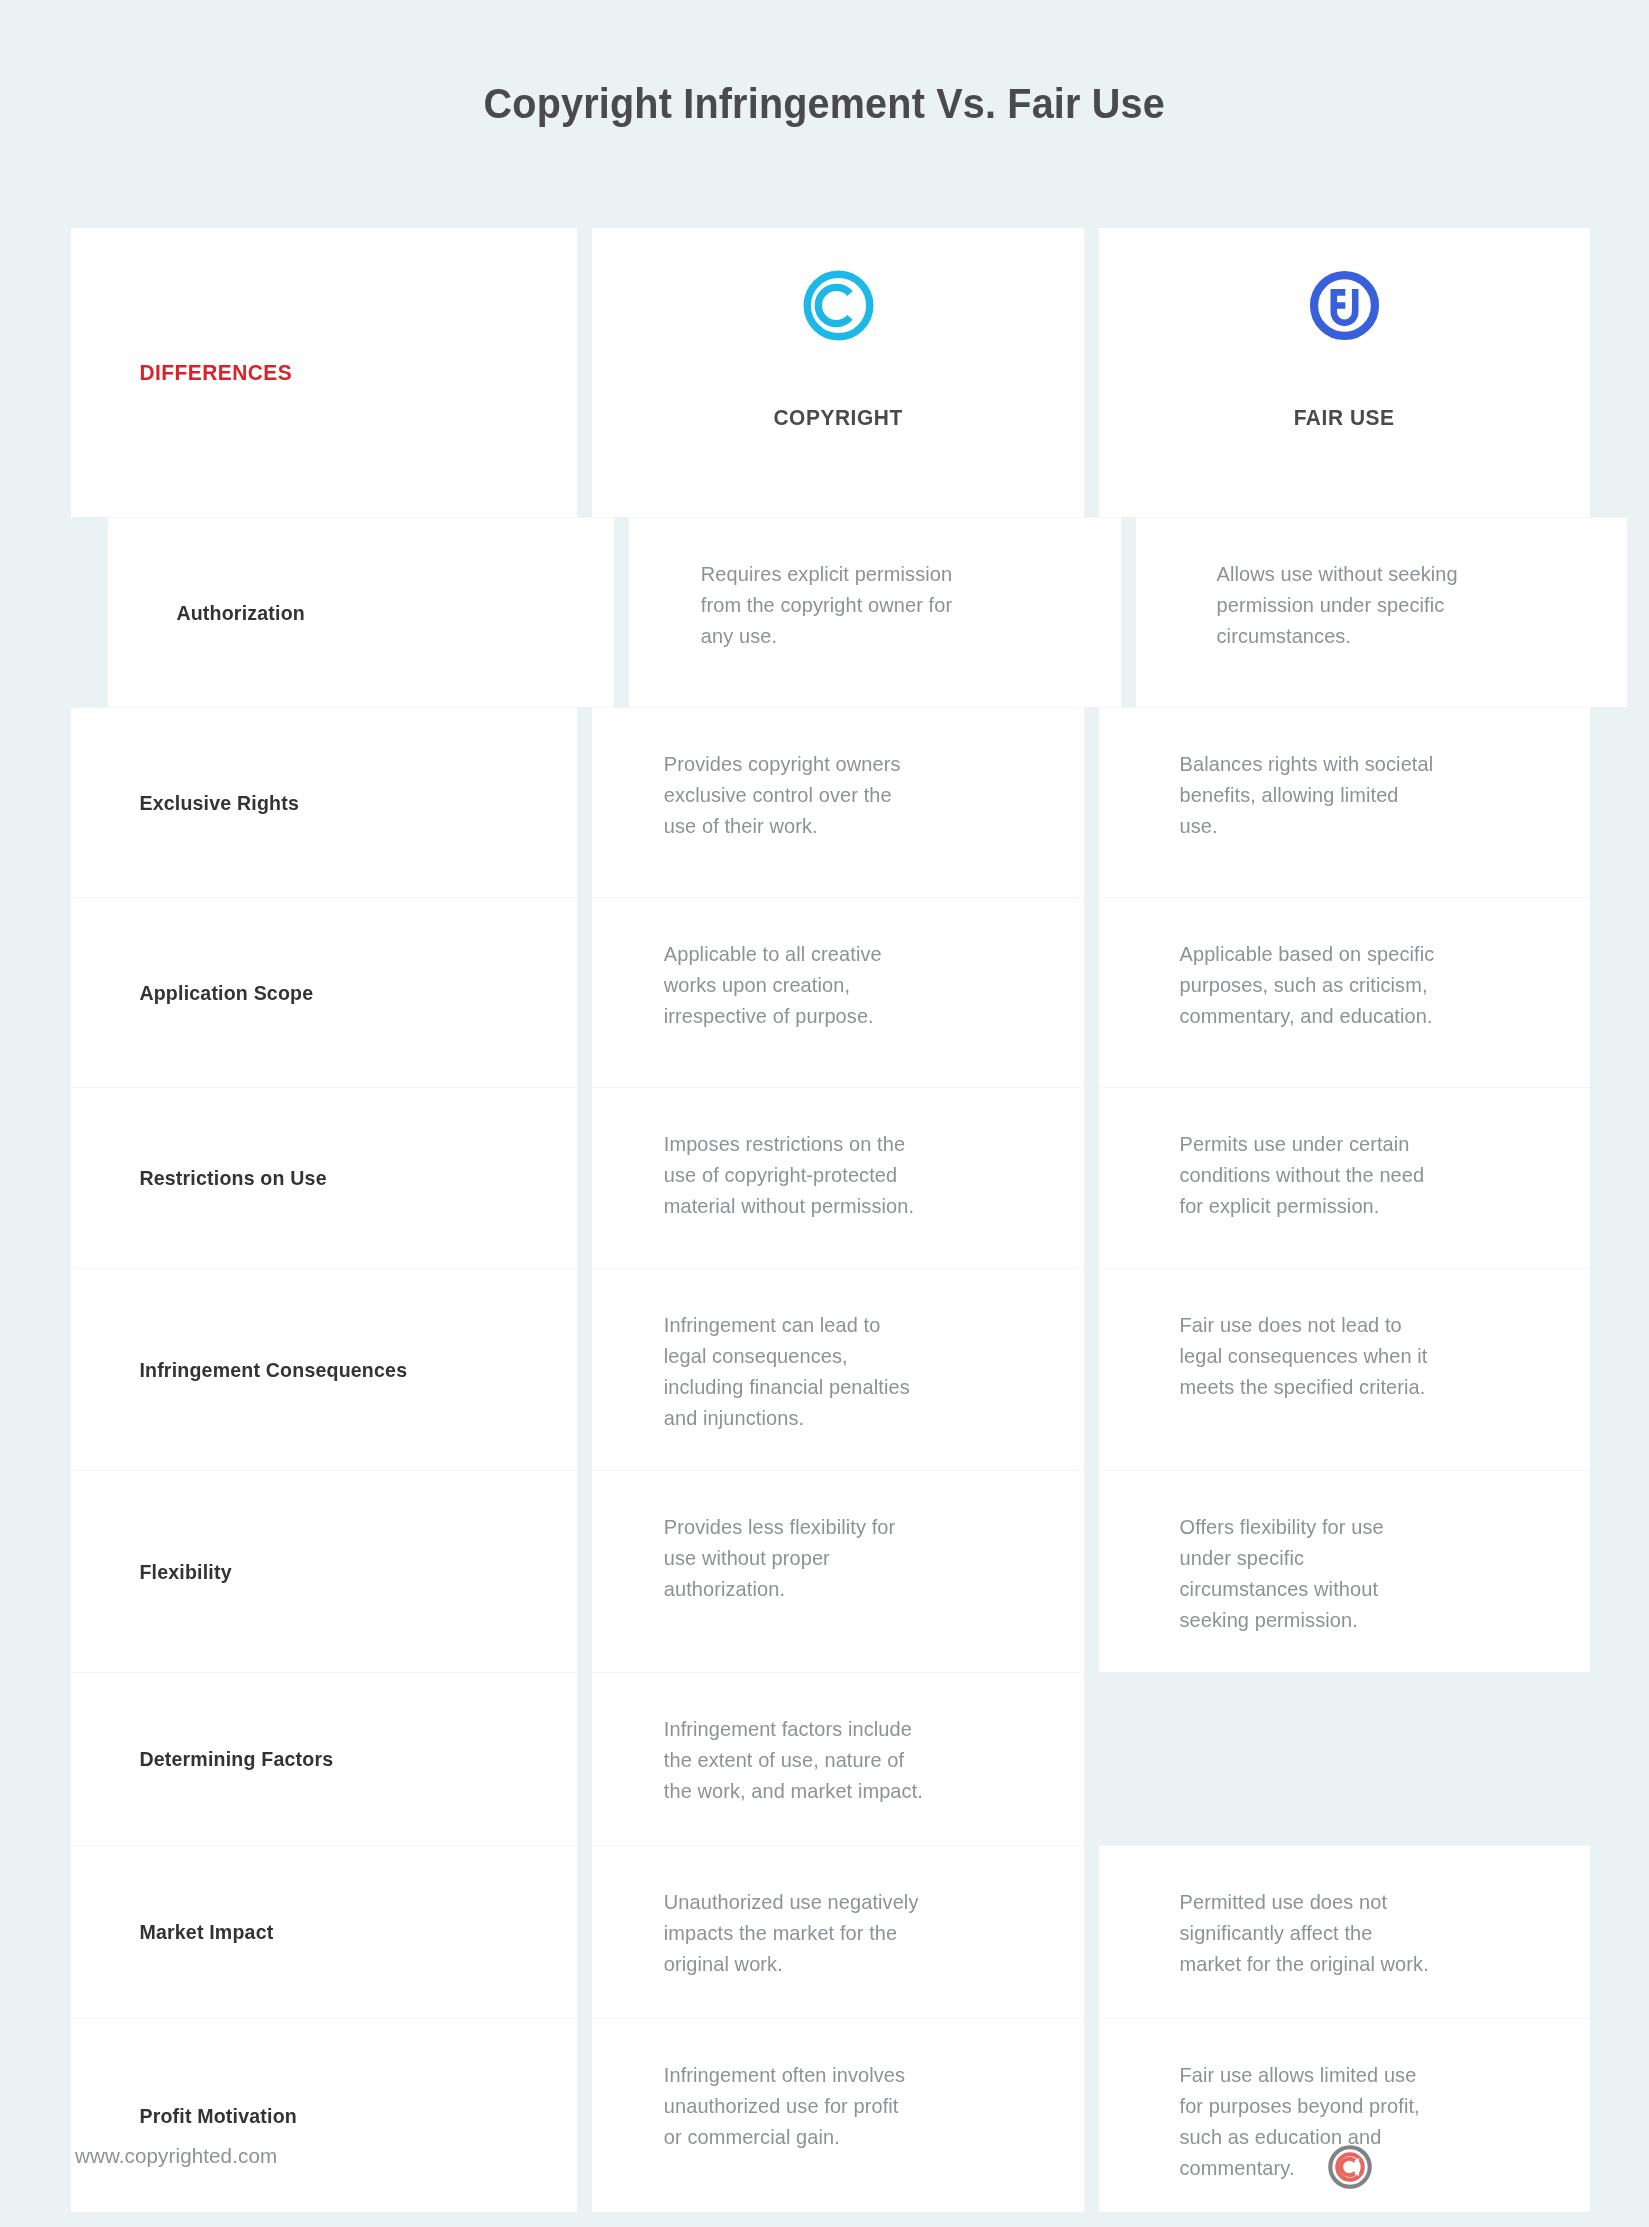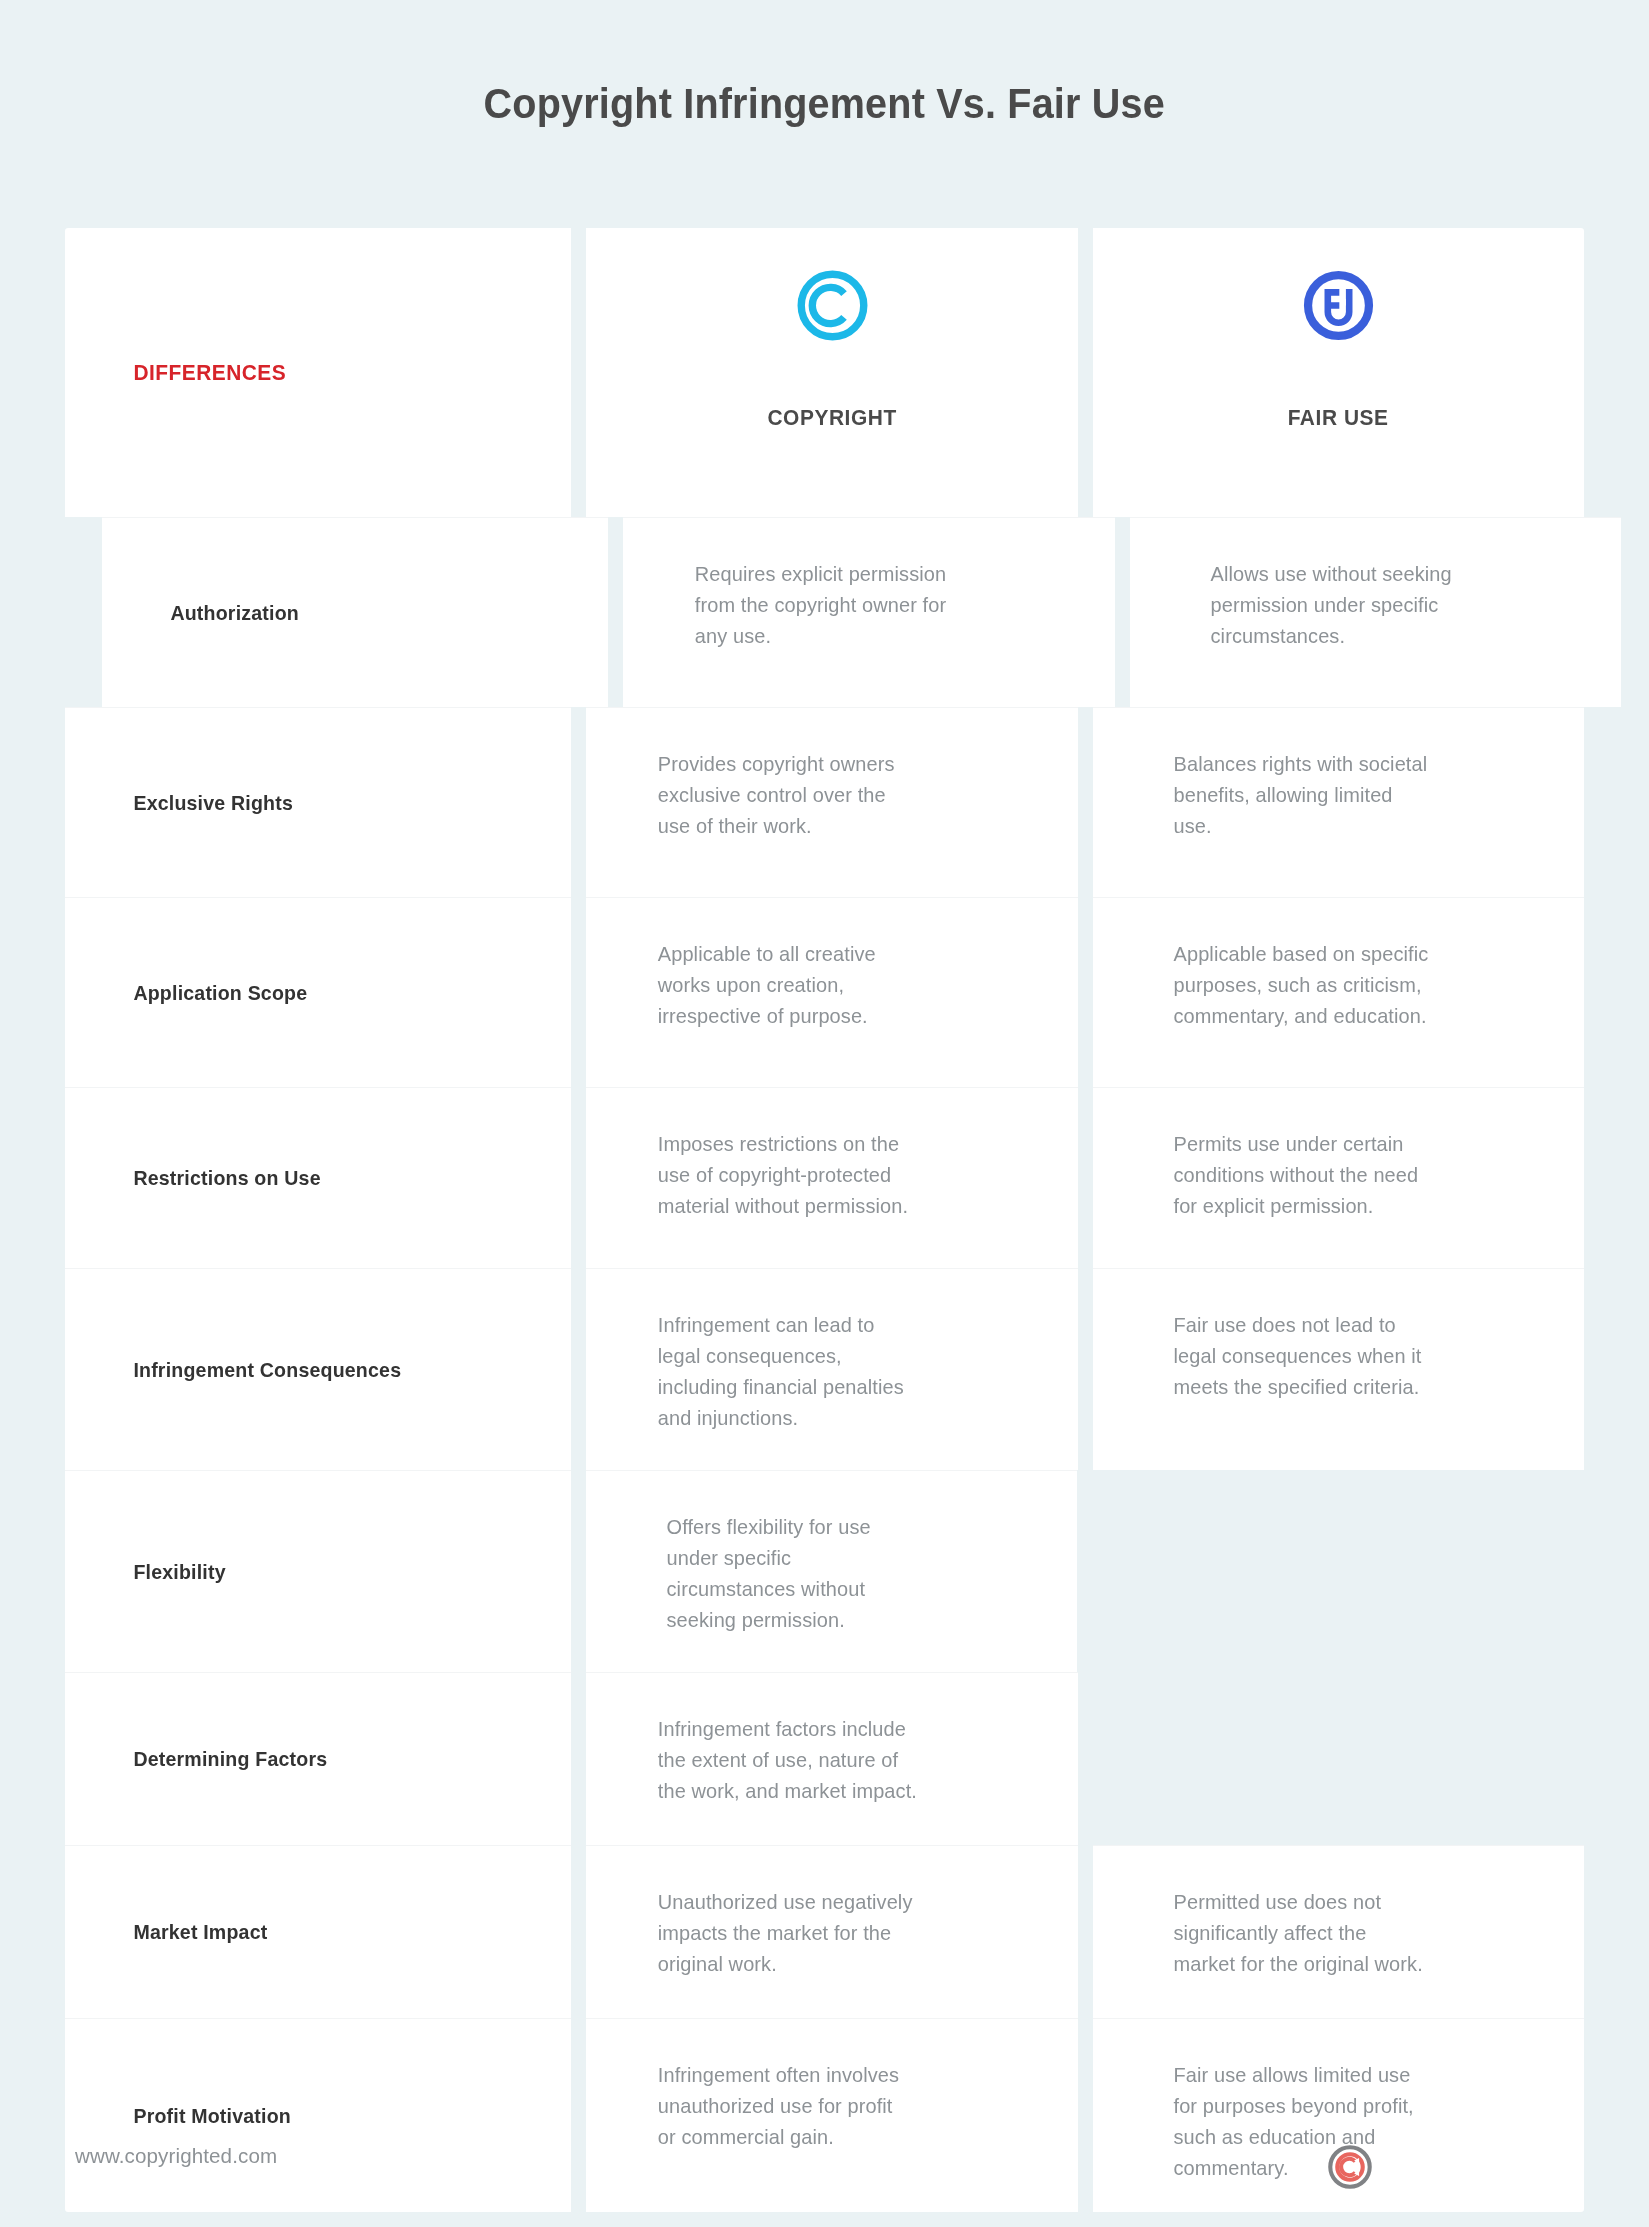--- a/index.html
+++ b/index.html
@@ -34,21 +34,21 @@
     font-weight: 700;
     color: #4a4a4a;
     letter-spacing: 0.2px;
     transform: scaleX(0.92);
     display: inline-block;
   }
 
   
   .table {
     position: absolute;
-    left: 65px;
+    left: 71px;
     top: 228px;
     width: 1408px;
   }
 
   .row {
     display: flex;
     width: 100%;
     column-gap: 15px;
   }
 
@@ -274,20 +274,25 @@
           </div>
           <div class="cell col-fair" style="height: 202px;">
             <div class="desc">Fair use does not lead to
 legal consequences when it
 meets the specified criteria.</div>
           </div>
         </div>
         <div class="row row-data">
           <div class="cell col-diff" style="height: 202px;">
             <span class="rowlabel">Flexibility</span>
+          </div>
+          <div class="cell col-copy" style="height: 202px;">
+            <div class="desc">Provides less flexibility for
+use without proper
+authorization.</div>
           </div>
           <div class="cell col-fair" style="height: 202px;">
             <div class="desc">Offers flexibility for use
 under specific
 circumstances without
 seeking permission.</div>
           </div>
         </div>
         <div class="row row-data">
           <div class="cell col-diff" style="height: 173px;">

